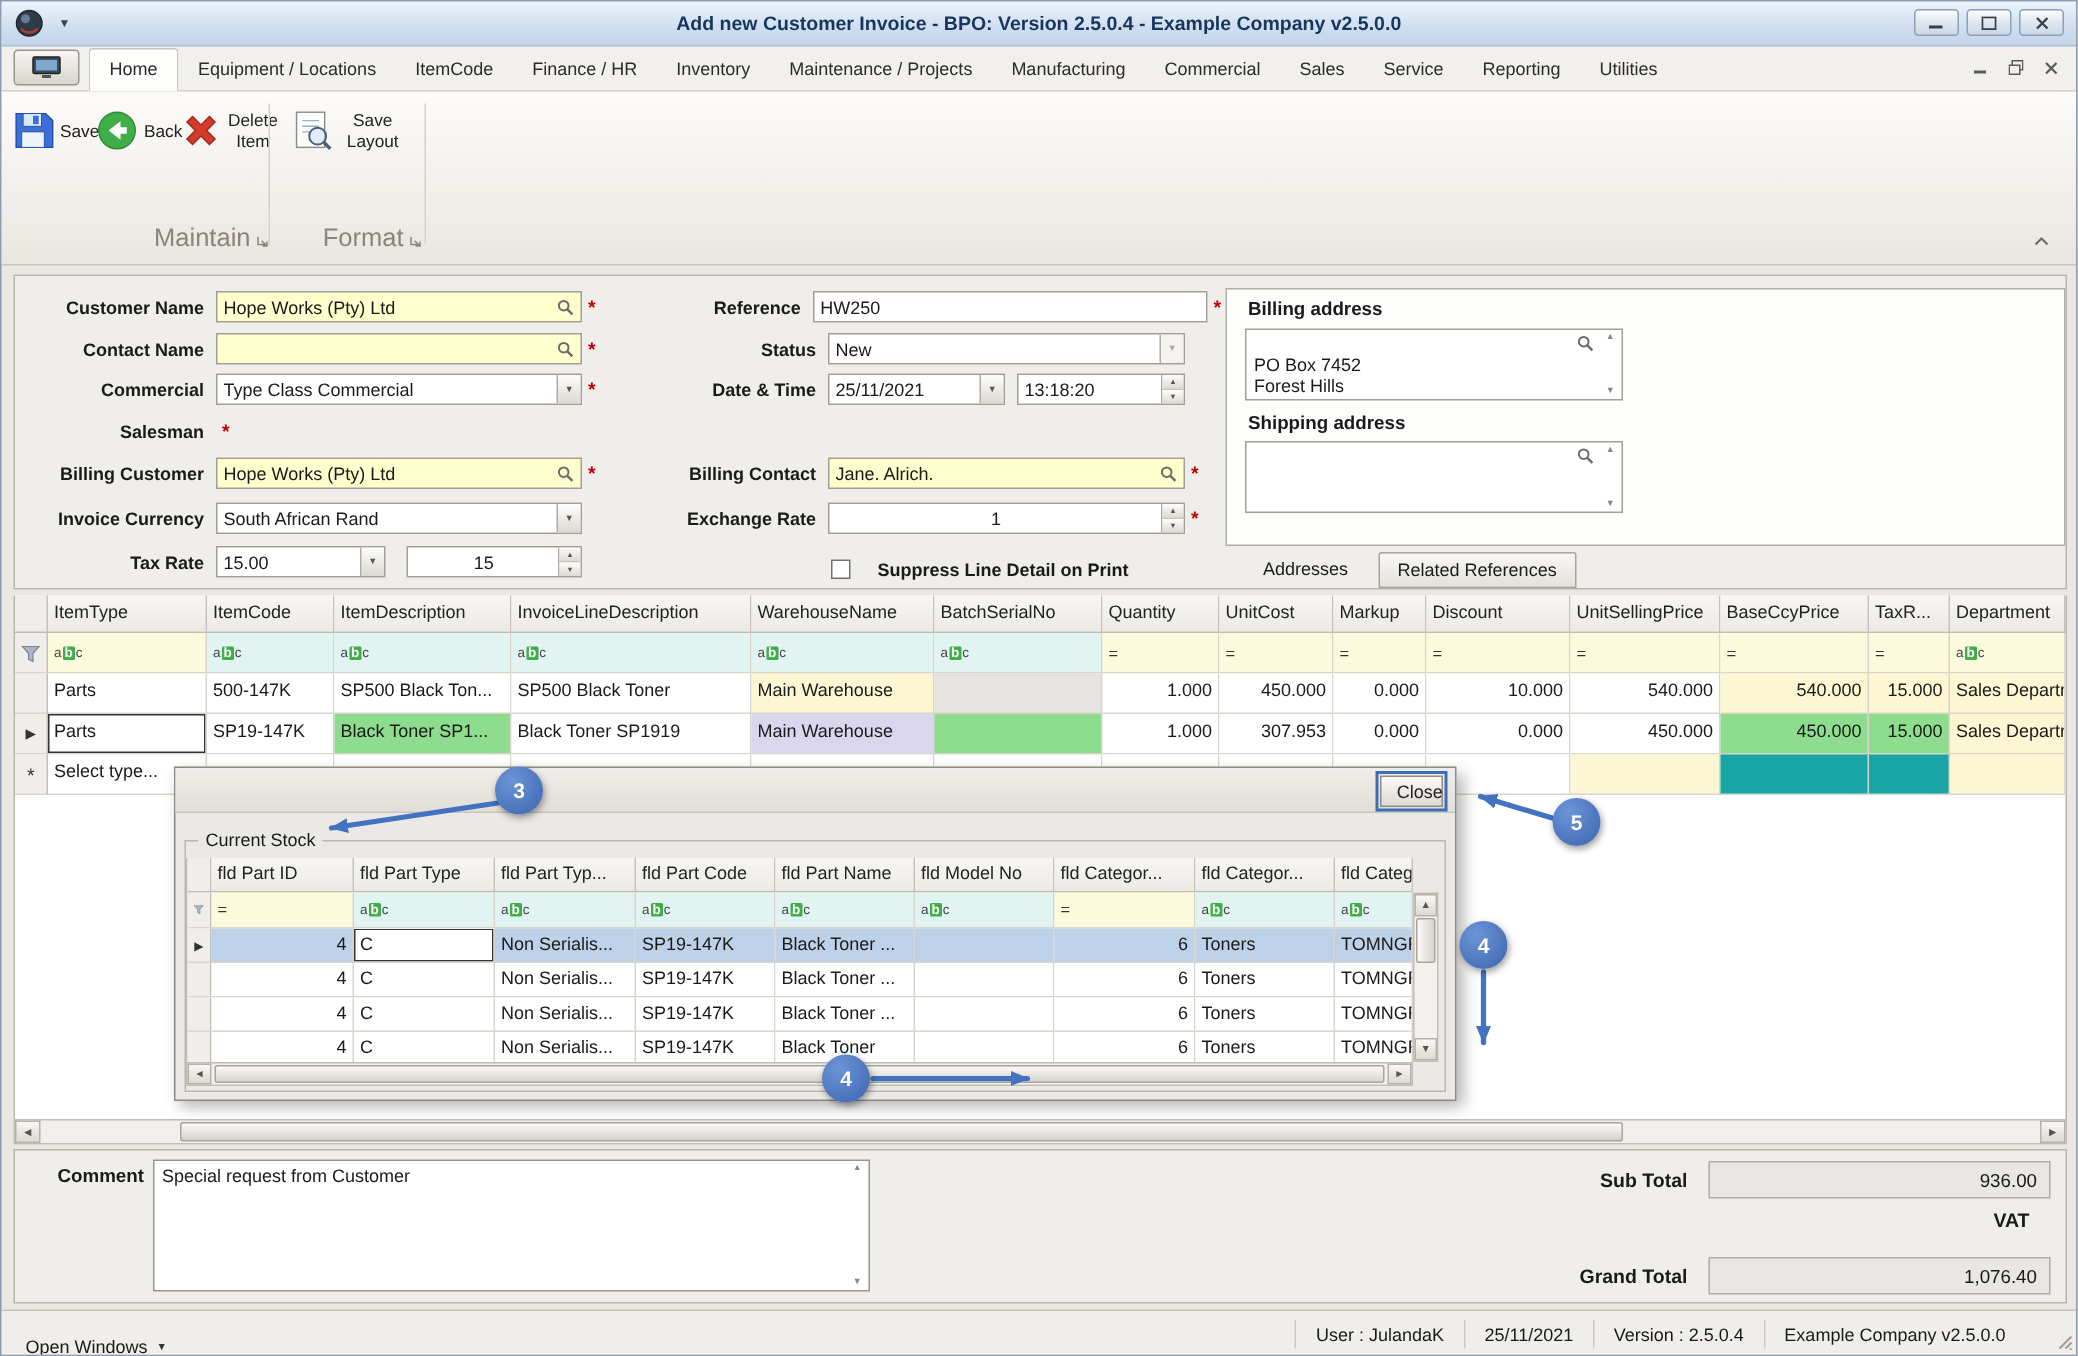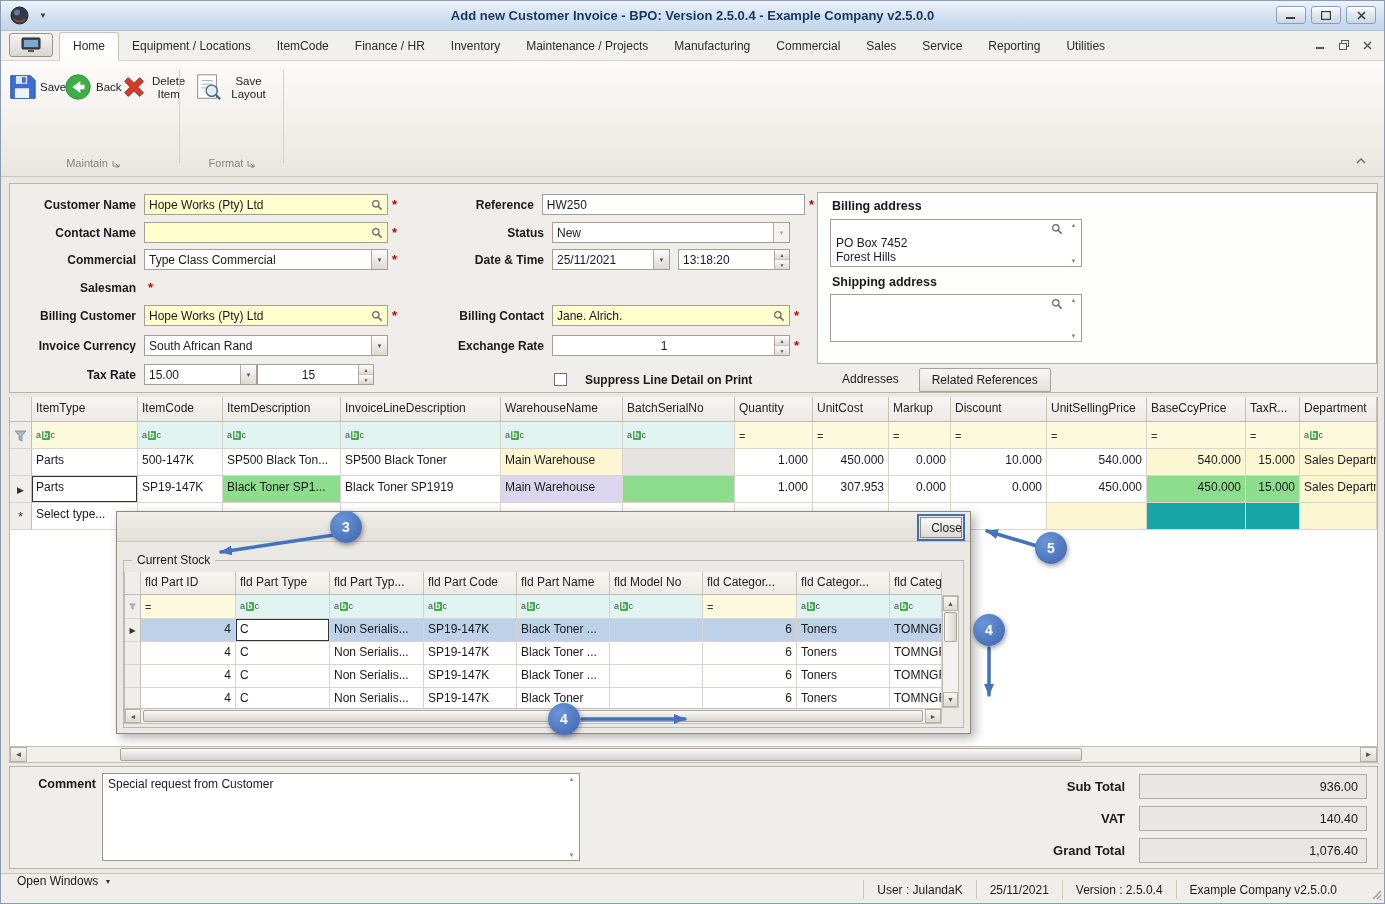--- a/index.html
+++ b/index.html
@@ -26,21 +26,21 @@
 
   
   .ribbon { position:absolute; top:60px; left:0; width:100%; height:116px; background:linear-gradient(#fcfbf9,#f0ede8 70%,#e9e5df); border-bottom:1px solid #c9c5bd; z-index:3;}
   .rgroup { position:absolute; top:3px; height:108px; }
   .rgroup.maintain { left:6px; width:172px; }
   .rgroup.format { left:182px; width:98px; }
   .rgroup-sep { position:absolute; top:8px; height:94px; width:1px; background:#d6d2ca; }
   .rbtns { display:flex; padding-top:2px; }
   .rbtn { width:56px; display:flex; align-items:center; padding-top:6px; gap:3px; font-size:11.5px; color:#222; text-align:center; border-radius:3px; }
   .rbtn .lbl { line-height:1.15; }
-  .rgroup-caption { position:absolute; bottom:2px; left:0; right:0; text-align:center; font-size:11px; color:#8a8578; }
+  .rgroup-caption { position:absolute; bottom:2px; left:0; right:0; text-align:right; font-size:17px; color:#8a8578; }
   .launcher { display:inline-block; margin-left:4px; vertical-align:-1px; }
   .ribbon-collapse { position:absolute; right:14px; bottom:8px; width:18px; height:16px; display:flex; align-items:center; justify-content:center; }
 
   
   .form-area { position:absolute; left:8px; top:182px; width:1369px; height:210px; background:#f0eeea; border:1px solid #b8b4ae; z-index:2;}
   .frow { position:absolute; height:21px; display:flex; align-items:center; }
   .flabel { font-weight:bold; font-size:12px; text-align:right; padding-right:8px; white-space:nowrap; }
   .lc .flabel { width:132px; } .mc .flabel { width:148px; }
   .fld { height:21px; border:1px solid #a39e96; background:#fff; display:flex; align-items:center; font-size:12px; padding:0 4px; position:relative; overflow:hidden; white-space:nowrap;}
   .fld.yellow { background:#fffecd; }
@@ -120,21 +120,21 @@
 
   
   .bottom-panel { position:absolute; left:8px; top:765px; width:1369px; height:103px; background:#f0eeea; border:1px solid #b8b4ae; }
   .comment-label { position:absolute; left:8px; top:10px; width:78px; text-align:right; font-weight:bold; font-size:12.5px; }
   .comment-box { position:absolute; left:92px; top:6px; width:478px; height:88px; background:#fff; border:1px solid #9a958c; font-size:12px; padding:3px 16px 3px 5px; }
   .trow { position:absolute; right:10px; display:flex; align-items:center; }
   .trow .tlabel { font-weight:bold; font-size:13px; margin-right:14px; }
   .trow .tfield { width:228px; height:25px; background:#e9e7e3; border:1px solid #b0aca6; display:flex; align-items:center; justify-content:flex-end; padding-right:8px; font-size:12.5px; }
 
   
-  .statusbar { position:absolute; left:0; top:872px; width:100%; height:32px; background:#f0eeea; border-top:1px solid #c6c2ba; display:flex; align-items:flex-start; font-size:12px; }
+  .statusbar { position:absolute; left:0; top:872px; width:100%; height:32px; background:#f0eeea; border-top:1px solid #c6c2ba; display:flex; align-items:flex-end; font-size:12px; }
   .openwin { margin-left:16px; display:flex; align-items:center; gap:6px; }
   .openwin .caret { font-size:7px; color:#333; }
   .sb-right { margin-left:auto; margin-right:34px; display:flex; align-items:center; height:100%; }
   .sb-item { padding:0 13px; border-left:1px solid #cdc9c1; display:flex; align-items:center; height:60%; }
   .resize-grip { position:absolute; right:2px; bottom:2px; }
 
   
   .ann { position:absolute; width:32px; height:32px; border-radius:50%; background:radial-gradient(circle at 35% 30%, #6b95d8, #3c64ae); color:#fff; font-size:14px; font-weight:bold; display:flex; align-items:center; justify-content:center; z-index:72; box-shadow:1px 2px 5px rgba(0,0,0,.4); }
   .arrows { position:absolute; inset:0; width:1385px; height:904px; z-index:70; pointer-events:none; }
 </style>
@@ -323,21 +323,21 @@
         <span>South African Rand</span>
         <span class="combo-btn">▼</span>
       </div>
     </div>
     <div class="frow lc" style="left:2px; top:180px; width:400px">
       <span class="flabel">Tax Rate</span>
       <div class="fld" style="width:113px">
         <span>15.00</span>
         <span class="combo-btn">▼</span>
       </div>
-      <div class="fld" style="width:117px; ">
+      <div class="fld" style="width:117px; margin-left:14px">
         <span class="num-val">15</span>
         <span class="spinner">
             <span>▲</span>
             <span>▼</span>
           </span>
       </div>
     </div>
 
     <div class="frow mc" style="left:394px; top:10px; width:410px">
       <span class="flabel">Reference</span>
@@ -742,21 +742,20 @@
           <span>▲</span>
           <span>▼</span>
         </span>
     </div>
     <div class="trow" style="top:7px">
       <span class="tlabel">Sub Total</span>
       <span class="tfield">936.00</span>
     </div>
     <div class="trow" style="top:39px">
       <span class="tlabel">VAT</span>
-      <span class="tfield">140.40</span>
     </div>
     <div class="trow" style="top:71px">
       <span class="tlabel">Grand Total</span>
       <span class="tfield">1,076.40</span>
     </div>
   </div>
 
   <div class="statusbar">
     <div class="openwin">
       <span>Open Windows</span>

